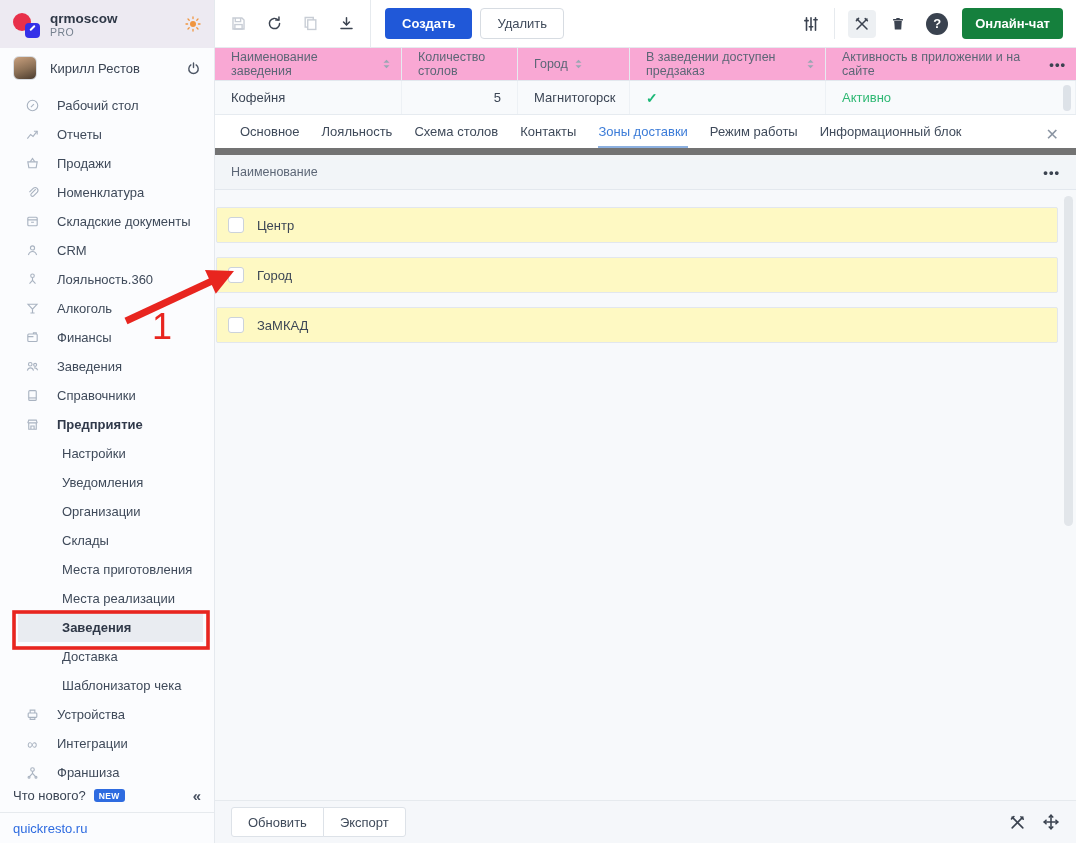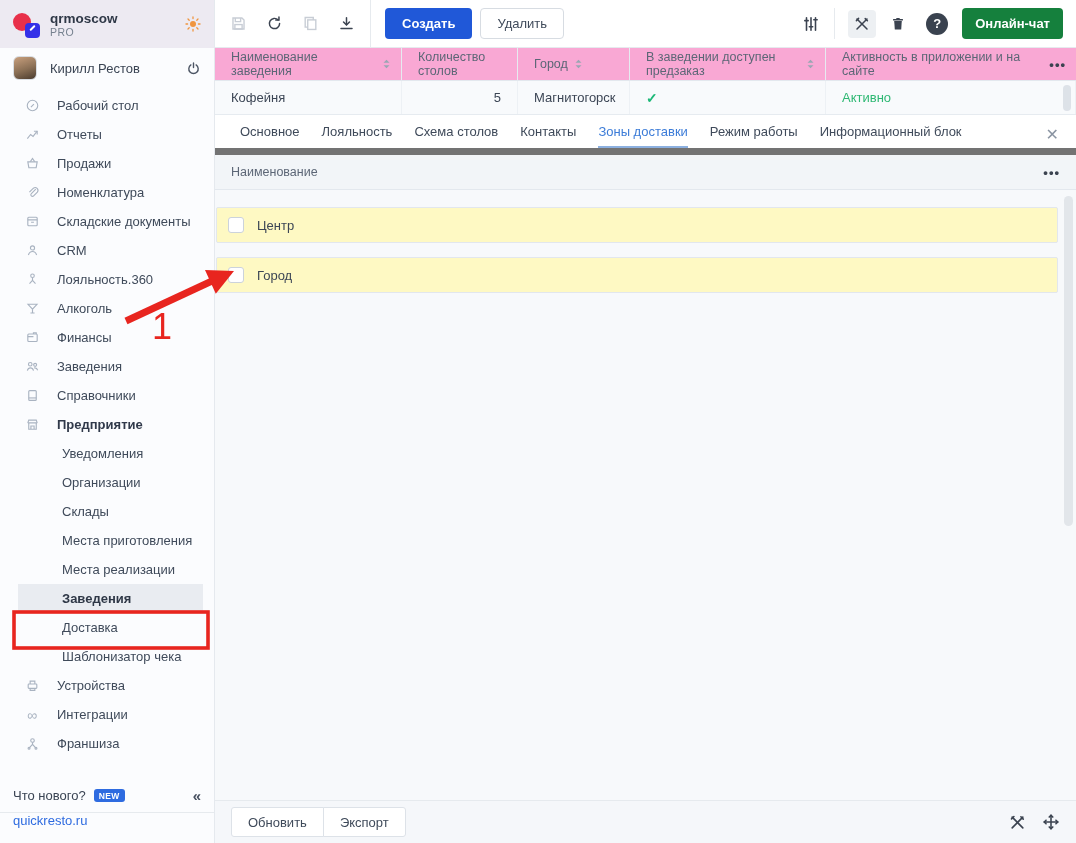--- a/index.html
+++ b/index.html
@@ -26,21 +26,21 @@
   .m-item .ic { width:16px; height:16px; margin-right:17px; color:#a9b3c1; display:flex; align-items:center; justify-content:center; flex:none; font-size:14px; line-height:16px; }
   .m-item.bold { font-weight:700; color:#30394a; }
   .m-sub { height:29px; display:flex; align-items:center; padding-left:62px; font-size:13px; color:#3f4a5a; cursor:pointer; }
   .m-sub.active { background:#e9ecf1; margin:0 11px 0 18px; padding-left:44px; font-weight:700; color:#2f3847; }
   .s-bottom { position:absolute; left:0; right:0; bottom:0; }
   .whats-new { height:30px; display:flex; align-items:center; padding:0 13px; }
   .wn-label { font-size:13px; color:#3a4453; }
   .badge-new { margin-left:8px; background:#2e6be0; color:#fff; font-size:8.5px; font-weight:700; padding:2px 5px 1px; border-radius:3px; letter-spacing:0.4px; }
   .collapse { margin-left:auto; color:#475060; font-size:15px; font-weight:700; cursor:pointer; }
   .s-divider { border-top:1px solid #e6eaee; margin:2px 0 0; }
-  .site-link-row { height:30px; display:flex; padding:0 13px; }
+  .site-link-row { height:30px; display:flex; align-items:center; padding:0 13px; }
   .site-link { color:#2e6be0; font-size:13px; text-decoration:none; cursor:pointer; }
 
   
   .main { position:absolute; left:215px; top:0; width:861px; height:843px; background:#fff; }
   .toolbar { height:48px; display:flex; align-items:center; background:#fff; border-bottom:1px solid #e6eaee; }
   .tb-icons { display:flex; align-items:center; gap:19px; padding:0 15px; }
   .tico { display:flex; cursor:pointer; }
   .ic-dark { color:#3b4350; }
   .ic-dim { color:#c8cdd5; }
   .vdiv { width:1px; align-self:stretch; background:#e6eaee; }
@@ -239,20 +239,23 @@
         <span class="ic">
             <svg width="15" height="15" viewBox="0 0 16 16" fill="none" stroke="currentColor" stroke-width="1.2">
               <path d="M3 6.2L4 3.3h8l1 2.9"></path>
               <path d="M3 6.2h10M4 6.2V13h8V6.2M6.3 13V9.6h3.4V13"></path>
             </svg>
           </span>
         <span>Предприятие</span>
       </div>
 
       <div class="m-sub">
+          <span>Настройки</span>
+        </div>
+      <div class="m-sub">
           <span>Уведомления</span>
         </div>
       <div class="m-sub">
           <span>Организации</span>
         </div>
       <div class="m-sub">
           <span>Склады</span>
         </div>
       <div class="m-sub">
           <span>Места приготовления</span>
@@ -457,20 +460,24 @@
 
     <div class="list">
       <div class="zcard" style="top:17px">
         <span class="zcheck"></span>
         <span class="zlabel">Центр</span>
       </div>
       <div class="zcard" style="top:67px">
         <span class="zcheck"></span>
         <span class="zlabel">Город</span>
       </div>
+      <div class="zcard" style="top:117px">
+        <span class="zcheck"></span>
+        <span class="zlabel">ЗаМКАД</span>
+      </div>
       <span class="vscroll-thumb"></span>
     </div>
 
     <div class="bottombar">
       <div class="bgrp">
         <button class="btn-flat">Обновить</button>
         <button class="btn-flat">Экспорт</button>
       </div>
       <div class="bb-right">
         <span class="bb-ic">

